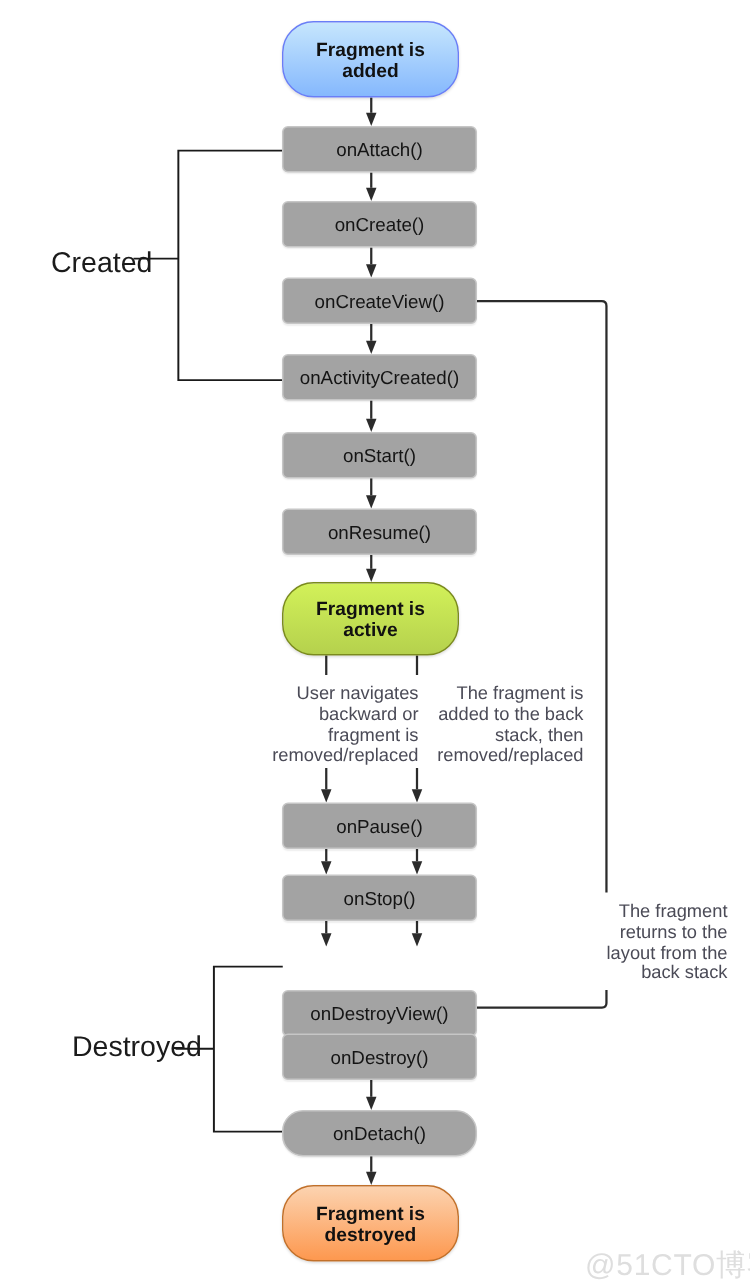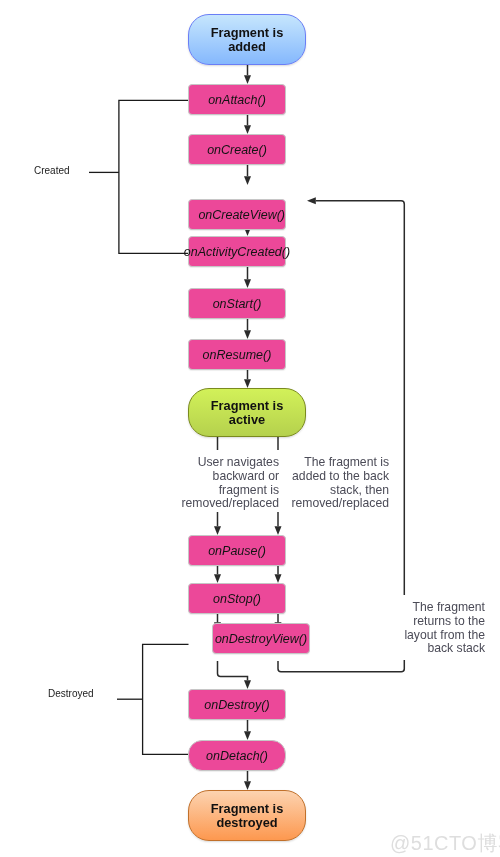--- a/index.html
+++ b/index.html
@@ -11,44 +11,43 @@
     -webkit-font-smoothing:antialiased;
   }
   #stage { position:absolute; left:0; top:0; width:500px; height:857px; }
   svg.layer { position:absolute; left:0; top:0; width:500px; height:857px;
               pointer-events:none; }
 
   .node { position:absolute; box-sizing:border-box; display:flex;
           align-items:center; justify-content:center; text-align:center; }
 
   .mbox {
-    left:188px; width:98px; height:31px;
-    background:#ec4899;
+    left:188px; width:130px; height:31px;
+    background:#a3a3a3;
     border:1px solid #c6c6c6; border-radius:4px;
     font-size:12.5px; color:#141414;
     box-shadow:0 1px 1px rgba(0,0,0,0.07);
-    font-style:italic;
   }
 
   .pill {
     left:188px; width:118px;
     border-radius:21px; font-weight:bold; font-size:12.8px;
     color:#111; line-height:13.2px;
     box-shadow:0 1px 2px rgba(0,0,0,0.15);
   }
   .pill-blue  { background:linear-gradient(180deg,#c6e6fd 0%,#85b8fd 100%);
                 border:1px solid #6a7ef6; }
   .pill-green { background:linear-gradient(180deg,#d2f159 0%,#b5d14d 100%);
                 border:1px solid #7a8a1e; }
   .pill-orange{ background:linear-gradient(180deg,#fcd3b0 0%,#fd984f 100%);
                 border:1px solid #c1702a; }
 
   .lbl { position:absolute; color:#4b4b57; font-size:12.2px; line-height:13.8px;
          text-align:right; white-space:nowrap; }
-  .gname { position:absolute; color:#1b1b1b; font-size:10px; white-space:nowrap; }
+  .gname { position:absolute; color:#1b1b1b; font-size:19px; white-space:nowrap; }
   .wm { position:absolute; color:#dedede; font-size:20px; letter-spacing:0.5px;
         white-space:nowrap; }
 </style>
 </head>
 <body>
 
 <div id="stage">
 
   <svg class="layer" viewBox="0 0 500 857">
     <g id="edges" stroke="#2b2b2b" stroke-width="1.5" fill="none" stroke-linecap="butt">
@@ -120,39 +119,39 @@
       <span>destroyed</span>
     </div>
   </div>
 
   <div class="node mbox" style="top:84px;">
       <span>onAttach()</span>
     </div>
   <div class="node mbox" style="top:134px;">
       <span>onCreate()</span>
     </div>
-  <div class="node mbox" style="top:199px;justify-content:flex-end;">
+  <div class="node mbox" style="top:185px;">
       <span>onCreateView()</span>
     </div>
   <div class="node mbox" style="top:236px;align-items:center;">
       <span>onActivityCreated()</span>
     </div>
   <div class="node mbox" style="top:288px;">
       <span>onStart()</span>
     </div>
   <div class="node mbox" style="top:339px;">
       <span>onResume()</span>
     </div>
   <div class="node mbox" style="top:535px;">
       <span>onPause()</span>
     </div>
   <div class="node mbox" style="top:583px;">
       <span>onStop()</span>
     </div>
-  <div class="node mbox" style="top:623px;margin-left:24px;">
+  <div class="node mbox" style="top:660px;">
       <span>onDestroyView()</span>
     </div>
   <div class="node mbox" style="top:689px;">
       <span>onDestroy()</span>
     </div>
   <div class="node mbox" style="top:740px;border-radius:14px;">
       <span>onDetach()</span>
     </div>
 
   <div class="gname" style="left:34px;top:165px;">Created</div>

